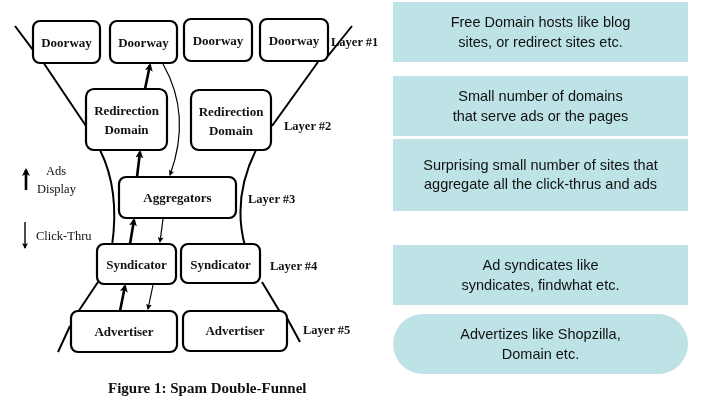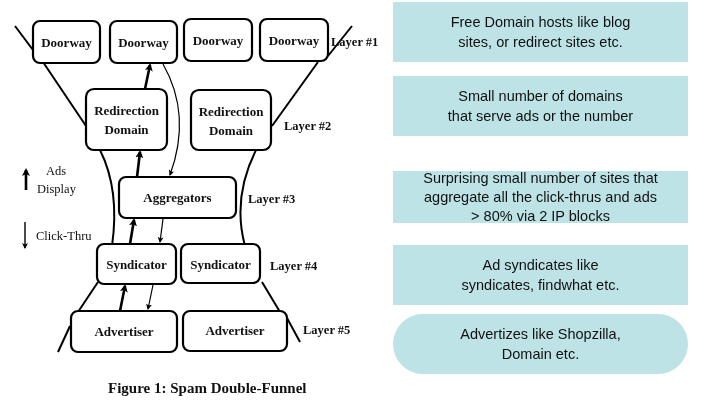--- a/index.html
+++ b/index.html
@@ -123,26 +123,25 @@
 
     <text class="caption" x="108" y="393">Figure 1: Spam Double-Funnel</text>
   </svg>
 
   <div class="note" style="top:2px;">
     <div>Free Domain hosts like blog</div>
     <div>sites, or redirect sites etc.</div>
   </div>
   <div class="note" style="top:76px;">
     <div>Small number of domains</div>
-    <div>that serve ads or the number</div>
+    <div>that serve ads or the pages</div>
   </div>
-  <div class="note" style="top:171px; height:52px; line-height:19px;">
+  <div class="note" style="top:139px; height:72px; line-height:19px;">
     <div>Surprising small number of sites that</div>
     <div>aggregate all the click-thrus and ads</div>
-    <div>&gt; 80% via 2 IP blocks</div>
   </div>
   <div class="note" style="top:245px;">
     <div>Ad syndicates like</div>
     <div>syndicates, findwhat etc.</div>
   </div>
   <div class="note" style="top:314px;border-radius:30px;">
     <div>Advertizes like Shopzilla,</div>
     <div>Domain etc.</div>
   </div>
 </div>

